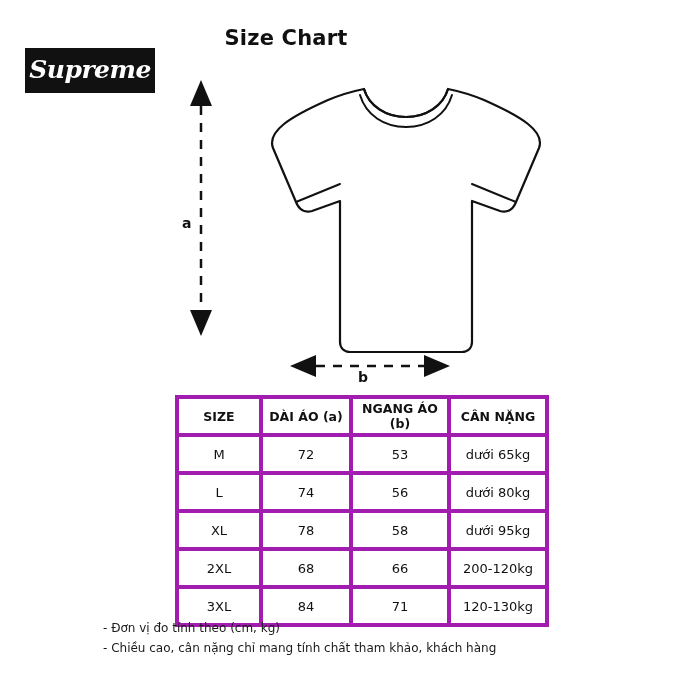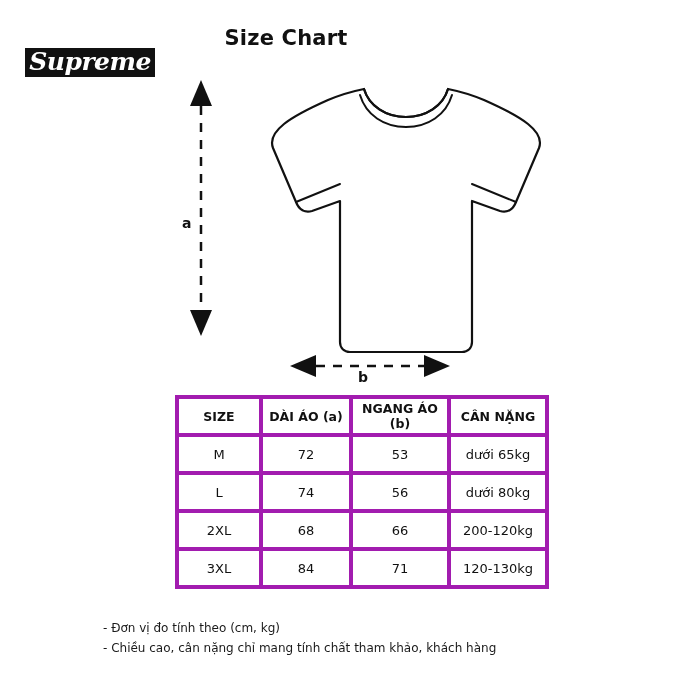--- a/index.html
+++ b/index.html
@@ -15,21 +15,21 @@
     overflow: hidden;
     position: relative;
   }
 
   
   .brand-logo {
     position: absolute;
     left: 25px;
     top: 48px;
     width: 130px;
-    height: 29px;
+    height: 45px;
     background: #111111;
     display: flex;
     align-items: center;
     justify-content: center;
   }
   .brand-logo .brand-text {
     color: #ffffff;
     font-family: "DejaVu Serif", serif;
     font-style: italic;
     font-weight: bold;
@@ -199,20 +199,26 @@
       <td>53</td>
       <td>dưới 65kg</td>
     </tr>
     <tr>
       <td>L</td>
       <td>74</td>
       <td>56</td>
       <td>dưới 80kg</td>
     </tr>
     <tr>
+      <td>XL</td>
+      <td>78</td>
+      <td>58</td>
+      <td>dưới 95kg</td>
+    </tr>
+    <tr>
       <td>2XL</td>
       <td>68</td>
       <td>66</td>
       <td>200-120kg</td>
     </tr>
     <tr>
       <td>3XL</td>
       <td>84</td>
       <td>71</td>
       <td>120-130kg</td>

